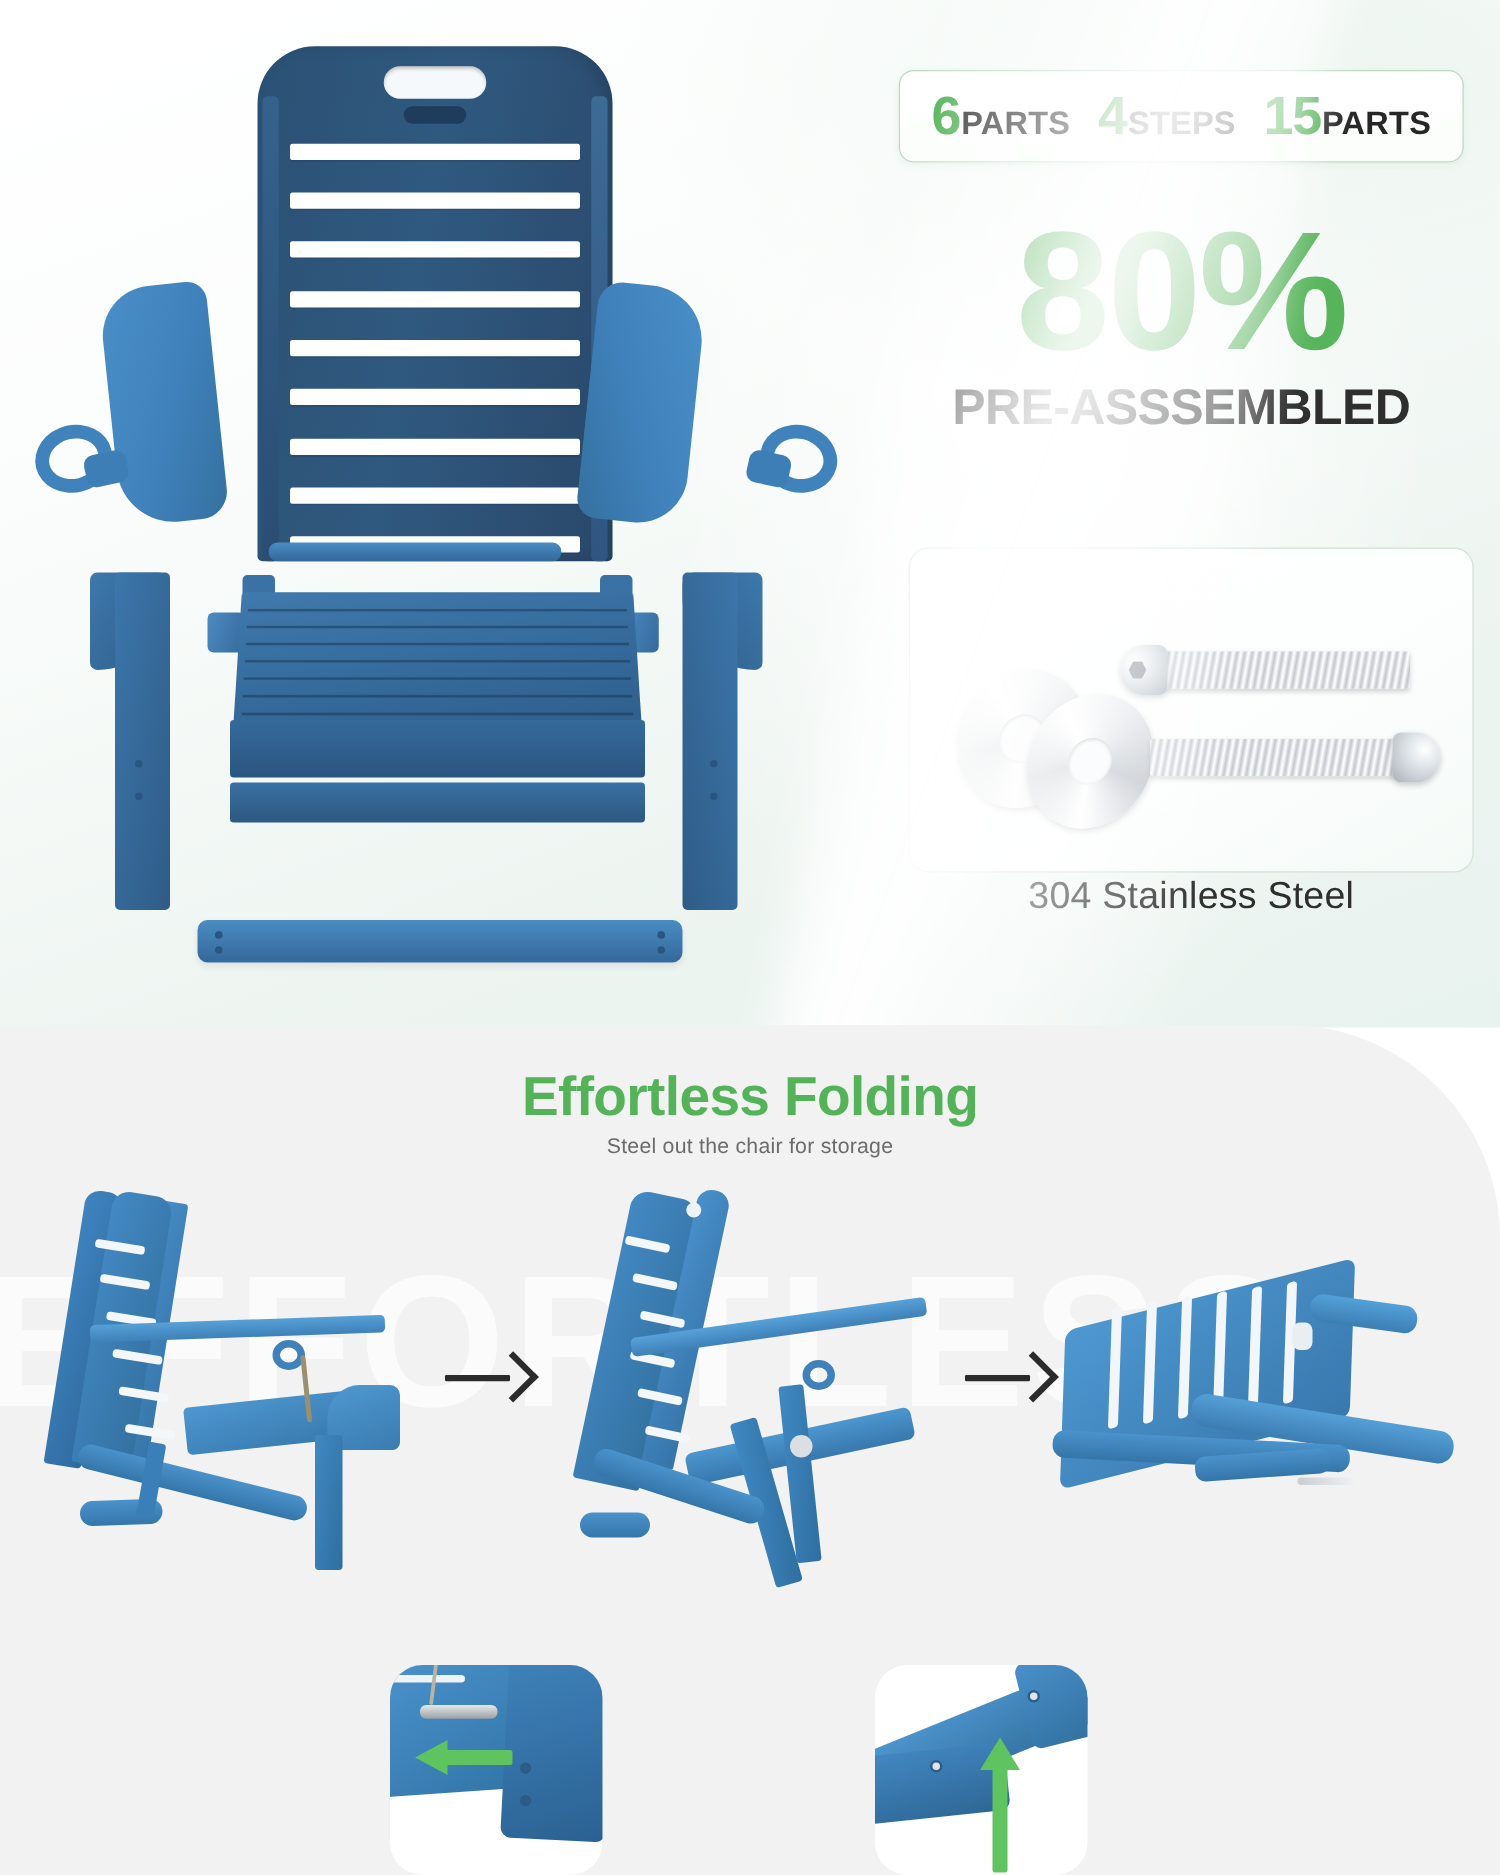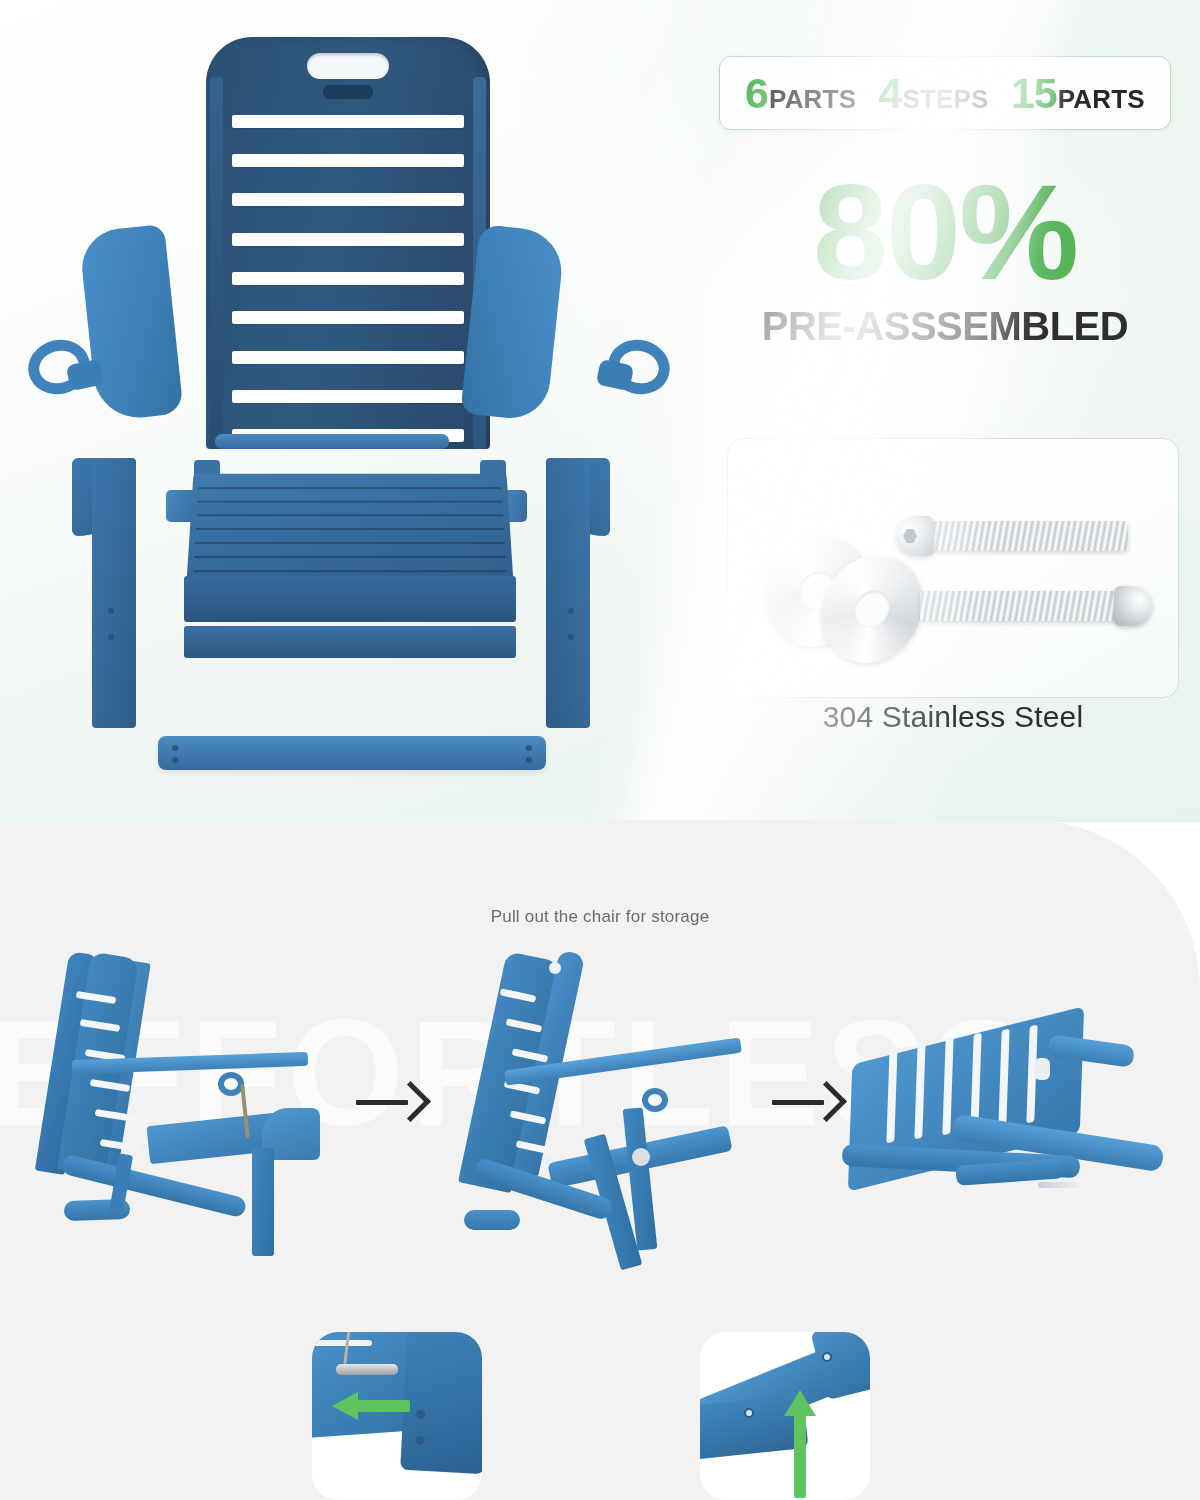--- a/index.html
+++ b/index.html
@@ -361,21 +361,22 @@
         <div class="head" style="left:194px;transform:scaleX(-1);"></div>
       </div>
     </div>
     <div class="hw-caption">304 Stainless Steel</div>
   </div>
 
   <div class="bottom-section">
 
     <div class="wm wm1">EFFORTLESS</div>
 
-    <div class="fold-sub">Pull out the chair for storage</div>
+    <div class="fold-title">Effortless Folding</div>
+    <div class="fold-sub">Steel out the chair for storage</div>
 
     <div class="fold-stage" style="left:30px;top:128px;width:310px;height:320px;">
 
       <div class="bar" style="left:22px;top:4px;width:30px;height:222px;background:linear-gradient(100deg,#3f84c0,#2f6a9e);transform:rotate(9deg);border-radius:12px 12px 3px 3px;"></div>
       <div class="bar" style="left:74px;top:12px;width:30px;height:216px;background:linear-gradient(100deg,#4a90cb,#3574a8);transform:rotate(9deg);"></div>
       <div class="bar" style="left:44px;top:6px;width:48px;height:220px;background:linear-gradient(100deg,#4389c4,#33719f);transform:rotate(9deg);border-radius:14px 14px 2px 2px;"></div>
       <div class="bar" style="left:46px;top:46px;width:40px;height:7px;background:#f4f7fa;transform:rotate(9deg);"></div>
       <div class="bar" style="left:50px;top:74px;width:40px;height:7px;background:#f4f7fa;transform:rotate(9deg);"></div>
       <div class="bar" style="left:55px;top:104px;width:40px;height:7px;background:#f4f7fa;transform:rotate(9deg);"></div>
       <div class="bar" style="left:60px;top:134px;width:40px;height:7px;background:#f4f7fa;transform:rotate(9deg);"></div>

